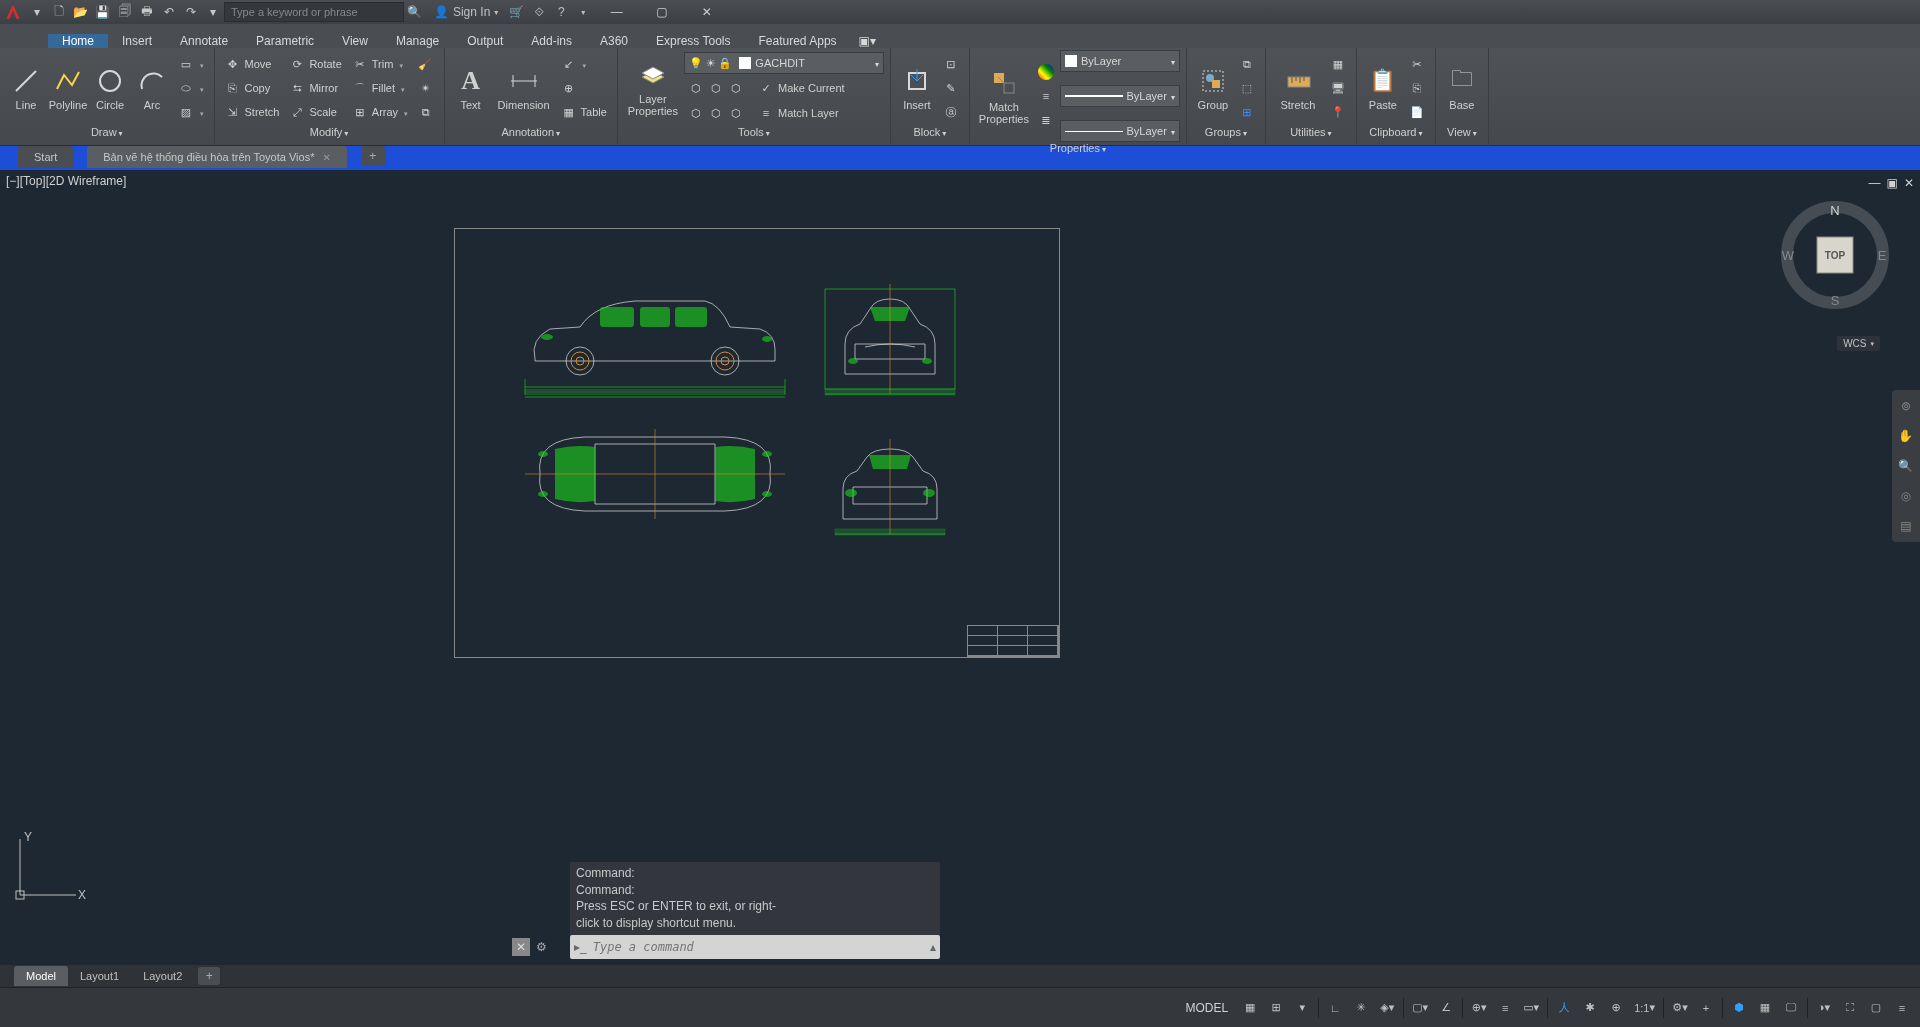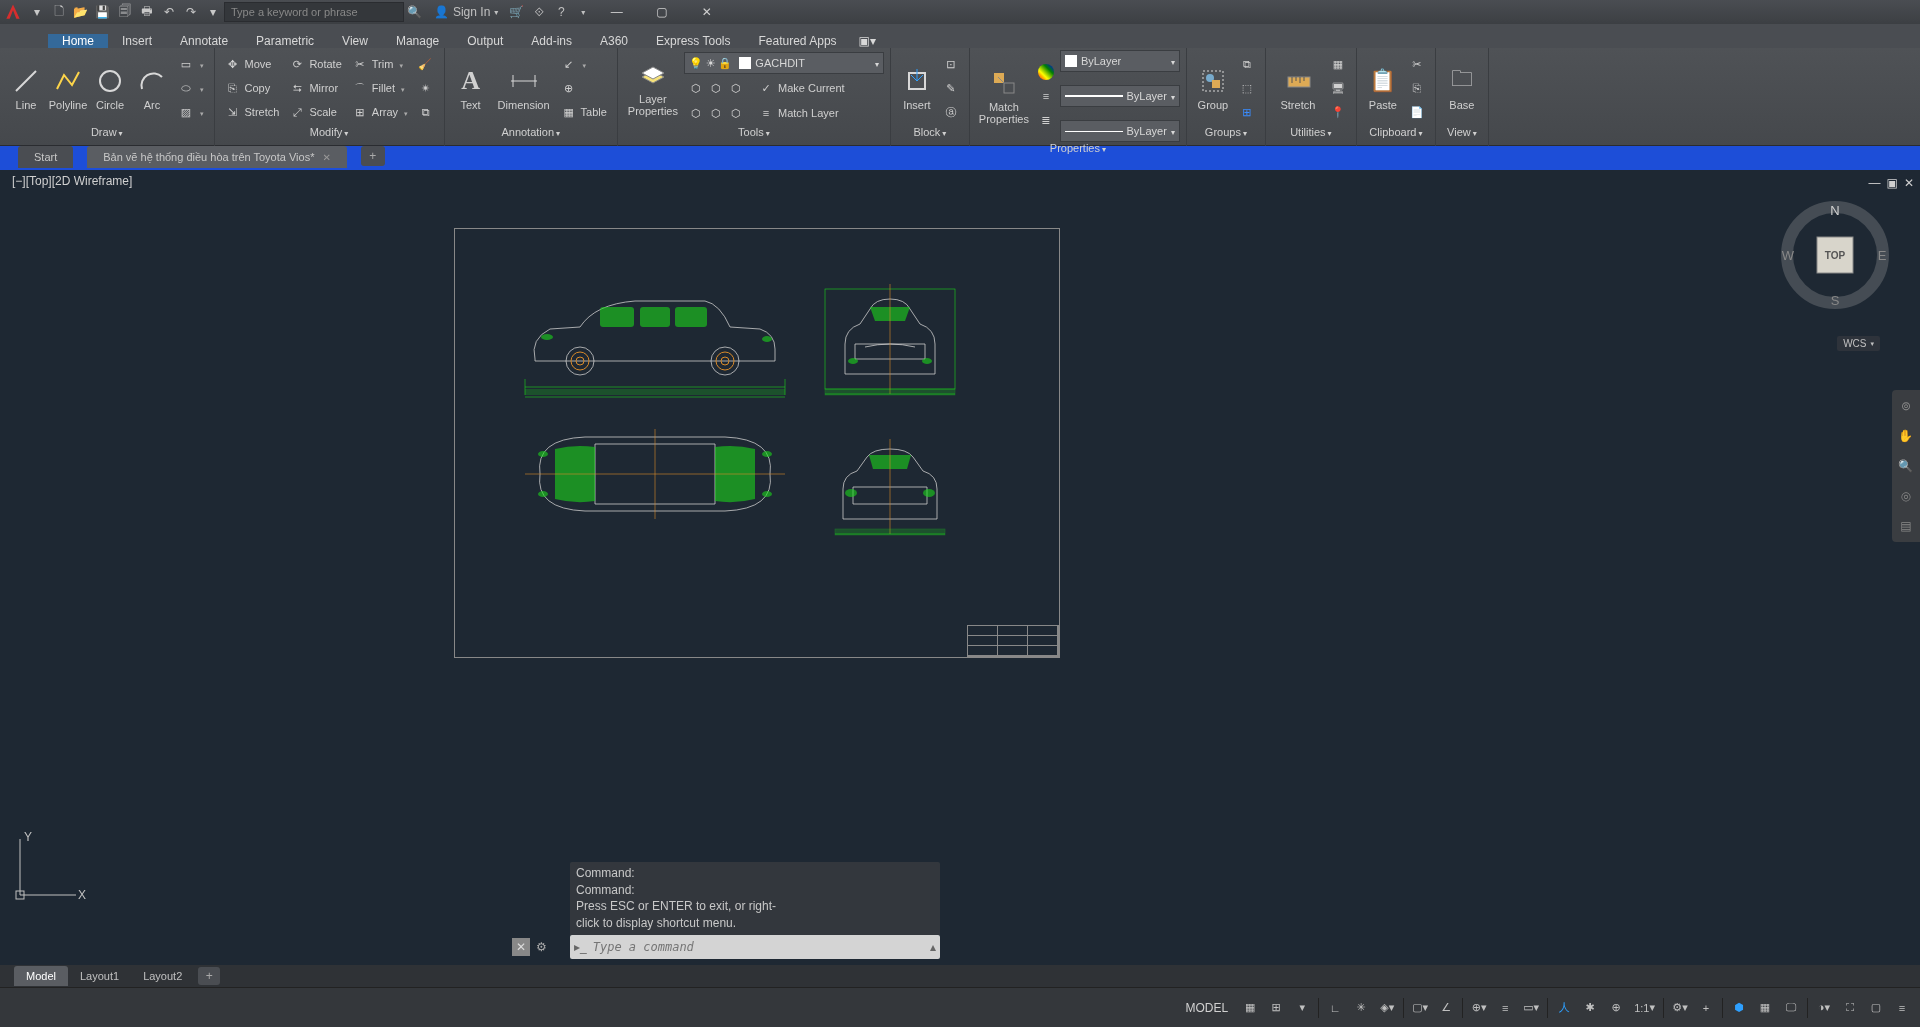--- a/index.html
+++ b/index.html
@@ -42,21 +42,21 @@
 
 
 .filetabs { height:24px; background:#1d4ed8; display:flex; align-items:flex-start; padding-left:18px; gap:12px; }
 .filetab { height:22px; padding:0 16px; display:flex; align-items:center; color:#c8c8c8; font-size:11px; background:#4a4d52; border-radius:3px 3px 0 0; margin-right:2px; }
 .filetab.active { background:#5a5d62; }
 .filetab .x { margin-left:8px; font-size:10px; color:#999; }
 .newtab { width:24px; height:20px; display:flex; align-items:center; justify-content:center; background:#4a4d52; color:#aaa; border-radius:3px; }
 
 
 .canvas-wrap { position:relative; height:calc(1027px - 24px - 24px - 98px - 24px - 62px); background:#1e2833; }
-.vp-label { position:absolute; top:4px; left:12px; color:#d0d0d0; font-size:12px; }
+.vp-label { position:absolute; top:4px; left:6px; color:#d0d0d0; font-size:12px; }
 .vp-ctl { position:absolute; top:6px; right:6px; display:flex; gap:6px; }
 .vp-ctl span { color:#d0d0d0; font-size:12px; cursor:pointer; }
 .drawing-frame { position:absolute; left:454px; top:58px; width:606px; height:430px; border:1px solid #888; }
 .car { stroke:#ccc; stroke-width:0.8; fill:none; }
 .hatch { fill:#1bd41b; fill-opacity:0.6; }
 .dim { stroke:#1bd41b; stroke-width:0.6; }
 .title-block { position:absolute; right:0; bottom:0; width:92px; height:32px; border:1px solid #888; }
 .title-block div { height:33%; border-bottom:1px solid #888; display:flex; }
 .title-block div span { flex:1; border-right:1px solid #888; }
 

